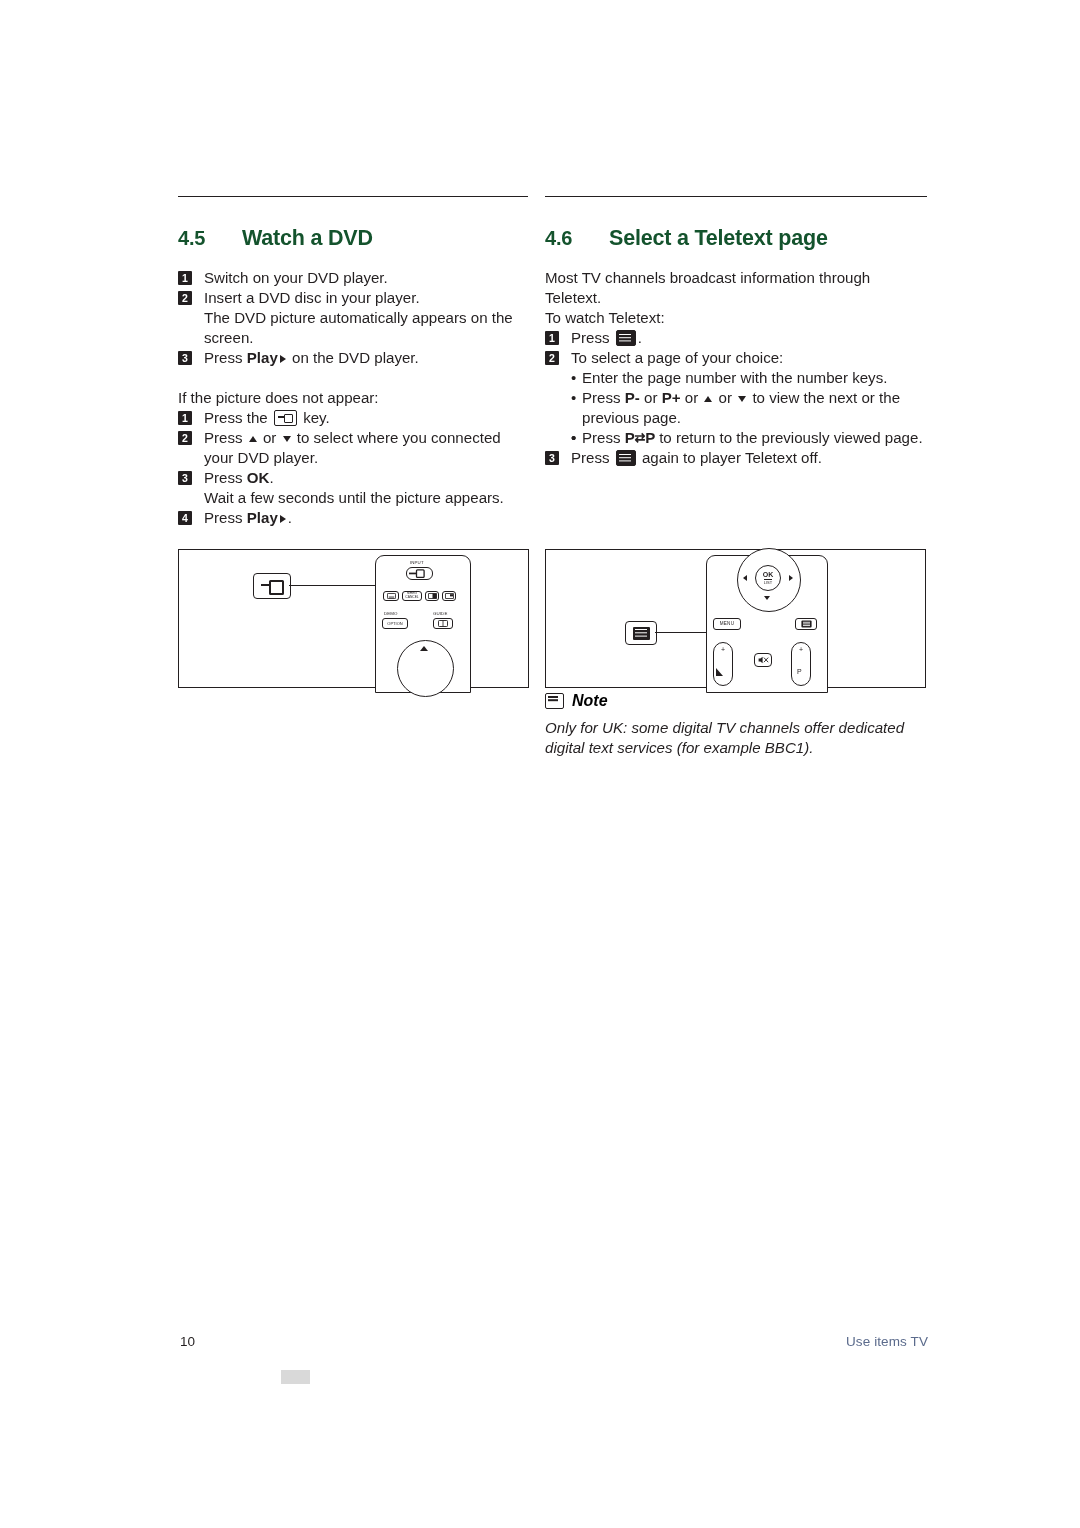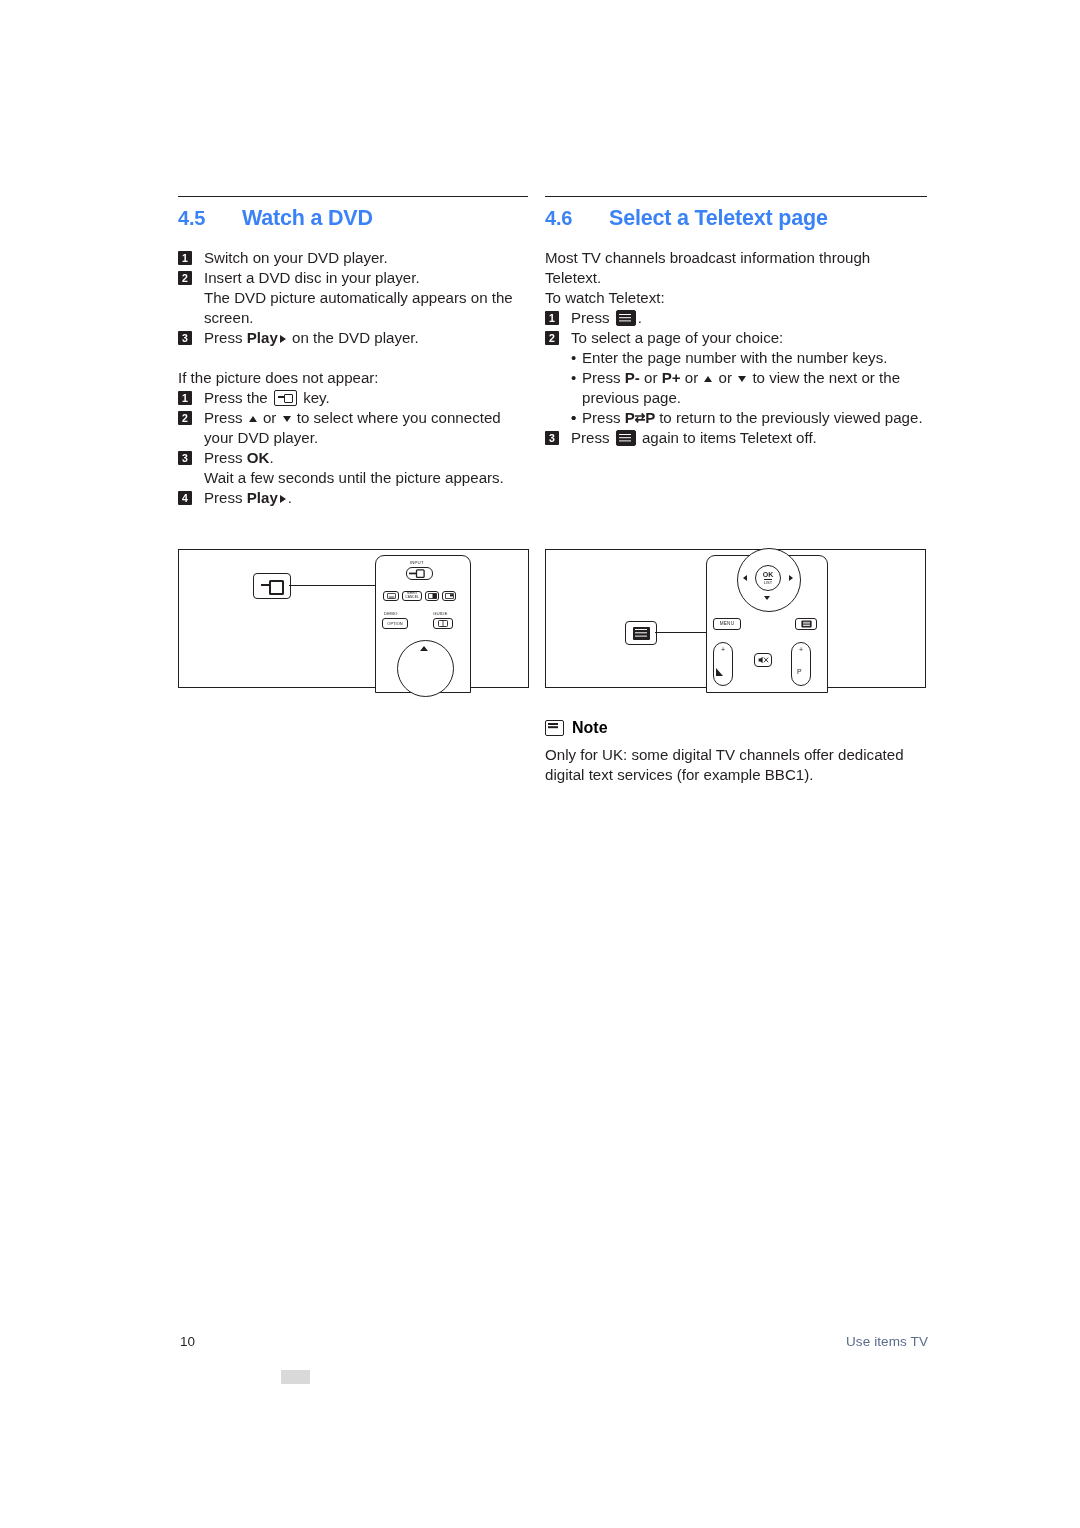--- a/index.html
+++ b/index.html
@@ -32,31 +32,32 @@
 
   
   .sec-head {
     border-top: 1.4px solid #231f20;
     padding-top: 9px;
     display: flex;
     align-items: baseline;
     font-weight: bold;
     font-size: 21.5px;
     letter-spacing: -0.2px;
-    color: #3b82f6;
+    color: #14532d;
   }
   .sec-num {
     width: 64px;
     flex: none;
     font-size: 20px;
     font-weight: bold;
   }
   .sec-title {
     font-size: 21.5px;
     font-weight: bold;
+    margin-top: 20px;
   }
 
   
   .body {
     font-size: 15.1px;
     line-height: 20px;
     color: #231f20;
   }
   .para { margin: 0 0 0 0; }
   .gap-20 { height: 20px; }
@@ -408,21 +409,21 @@
         <span class="dot">•</span>
       </div>
 
       <div class="bullet">
         <span class="dot">•</span>
         <span><span>Press </span><span class="pp"><span class="b">P</span><span style="font-size:13px;vertical-align:1px;">⇄</span><span class="b">P</span></span><span> to return to the previously viewed page.</span></span>
       </div>
 
       <div class="step">
         <span class="num">3</span>
-        <span class="txt"><span>Press </span><span class="chip chip-text"></span><span> again to items Teletext off.</span></span>
+        <span class="txt"><span>Press </span><span class="chip chip-text"></span><span> again to player Teletext off.</span></span>
       </div>
 
     </div>
   </div>
 
   <div class="figbox" id="fig-left">
 
     <div class="big-chip" style="left:74px; top:23px;">
       <span class="src-dash"></span>
       <span class="src-box"></span>
@@ -525,21 +526,21 @@
       <div class="key" style="left:47px; top:97px; width:18px; height:14px; border-radius:4px;">
         <svg width="11" height="8" viewBox="0 0 11 8">
           <path d="M0.6 2.6 h1.8 L4.6 0.8 v6.4 L2.4 5.4 H0.6 z" fill="#231f20"></path>
           <line x1="5.9" y1="1.6" x2="10.2" y2="6.2" stroke="#231f20" stroke-width="0.9"></line>
           <line x1="10.2" y1="1.6" x2="5.9" y2="6.2" stroke="#231f20" stroke-width="0.9"></line>
         </svg>
       </div>
     </div>
   </div>
 
-  <div style="position:absolute; left:545px; top:719px; width:382px;">
+  <div style="position:absolute; left:545px; top:692px; width:382px;font-style:italic;">
     <div class="note-head">
       <span class="note-ico"></span>
       <span>Note</span>
     </div>
     <div class="body">Only for UK: some digital TV channels offer dedicated digital text services (for example BBC1).</div>
     <div class="gap-20"></div>
   </div>
 
   <div class="pg-num">10</div>
   <div class="footer-right">Use items TV</div>

